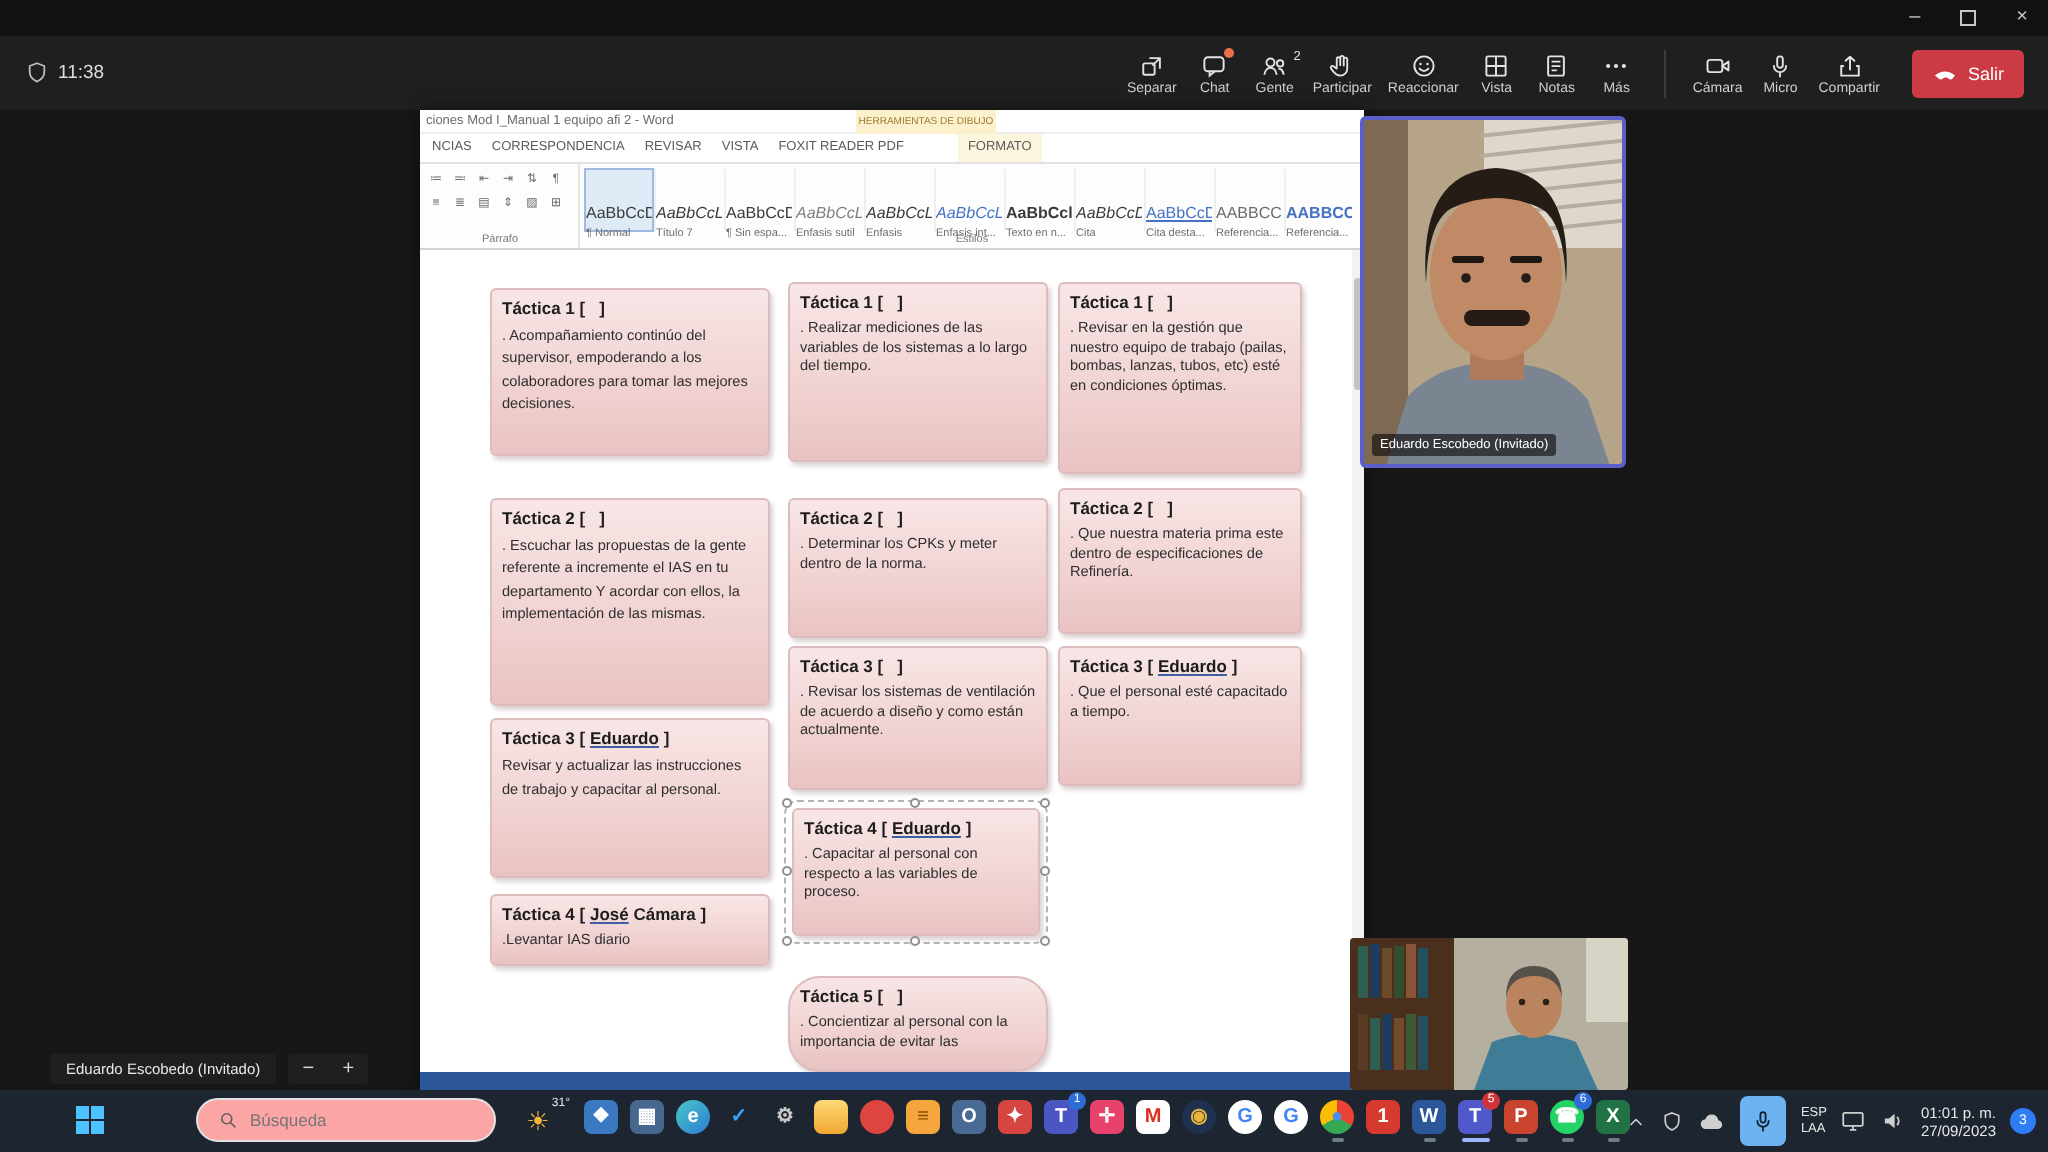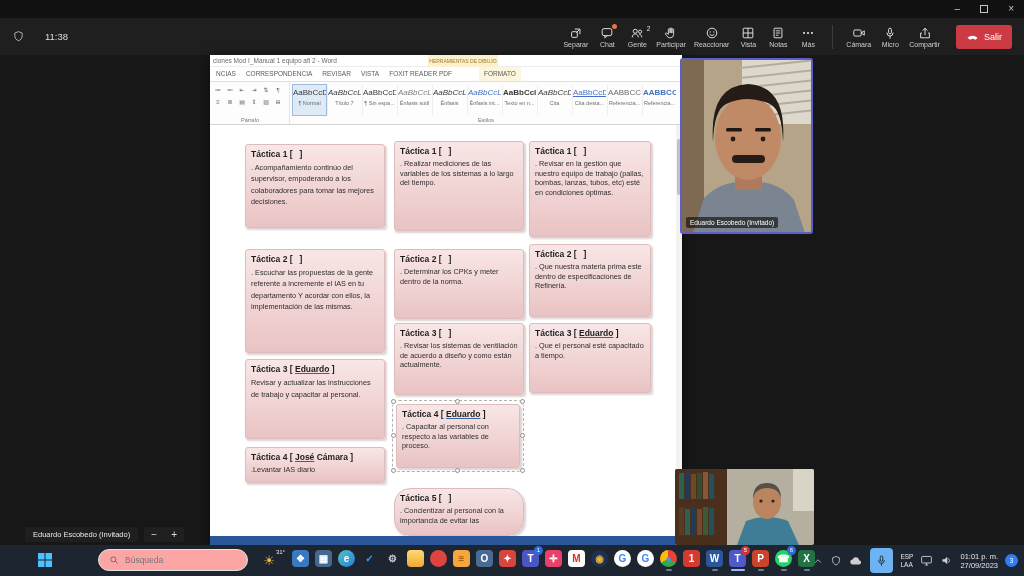--- a/index.html
+++ b/index.html
@@ -11,21 +11,21 @@
   .titlebar{position:absolute;left:0;top:0;width:1024px;height:18px;background:#111111;
     display:flex;align-items:center;justify-content:center;}
   .titlebar .win-title{font-size:10px;color:#cfcfcf;margin-top:40px;}
   .win-controls{position:absolute;right:10px;top:0;height:18px;display:flex;align-items:center;gap:20px;}
   .win-controls span{color:#c6c6c6;font-size:10px;line-height:1;cursor:default;}
   .wc-max{width:8px;height:8px;border:1px solid #c6c6c6;display:inline-block;}
 
   
   .mtoolbar{position:absolute;left:0;top:18px;width:1024px;height:37px;background:#1f1f1f;
     display:flex;align-items:center;}
-  .timer{display:flex;align-items:center;gap:20px;margin-left:12px;}
+  .timer{display:flex;align-items:center;gap:4px;margin-left:12px;}
   .timer svg{width:13px;height:13px;color:#bdbdbd;}
   .timer .t-txt{font-size:9.5px;color:#dedede;}
   .tb-right{margin-left:auto;display:flex;align-items:center;margin-right:12px;}
   .tb-group{display:flex;align-items:center;}
   .tb-btn{background:none;border:none;display:flex;flex-direction:column;align-items:center;
     gap:1px;min-width:30px;padding:2px 4px;cursor:pointer;}
   .tb-ico-wrap{position:relative;height:15px;display:flex;align-items:center;}
   .tb-ico{width:14px;height:14px;color:#e3e3e3;}
   .tb-label{font-size:7px;color:#cfcfcf;white-space:nowrap;}
   .notif-dot{display:none;position:absolute;right:-3px;top:-1px;width:5px;height:5px;
@@ -57,21 +57,21 @@
     display:flex;}
   .para-block{width:80px;border-right:1px solid #e7e5e3;padding:2px 2px 0 2px;}
   .para-tools{display:flex;flex-wrap:wrap;}
   .pt-btn{width:12px;height:12px;border:none;background:none;font-size:6px;color:#6a6a6a;
     line-height:12px;cursor:pointer;padding:0;}
   .group-label{position:absolute;bottom:1px;font-size:5.5px;color:#7a7a7a;}
   .gl-parrafo{left:0;width:80px;text-align:center;}
   .gl-estilos{left:80px;right:0;text-align:center;}
   .styles-gallery{flex:1;display:flex;overflow:hidden;padding:2px 0 8px 2px;}
   .style-item{width:35px;flex:0 0 35px;border:1px solid transparent;border-left:1px solid #f0efee;
-    text-align:center;padding-top:2px;cursor:pointer;}
+    text-align:left;padding-top:16px;cursor:pointer;}
   .style-item.selected{background:#dfeaf7;border:1px solid #9ebae0;}
   .style-prev{display:block;font-size:8px;line-height:11px;color:#3b3b3b;white-space:nowrap;overflow:hidden;}
   .style-label{display:block;font-size:5.5px;color:#6e6e6e;margin-top:2px;white-space:nowrap;overflow:hidden;}
 
   .w-doc{position:relative;height:411px;background:#ffffff;overflow:hidden;}
   .w-scroll{position:absolute;right:0;top:0;width:6px;height:100%;background:#f3f2f1;}
   .w-thumb{position:absolute;right:1px;top:14px;width:4px;height:56px;background:#c4c2c0;border-radius:2px;}
   .w-status{height:9px;background:#2b579a;}
 
   

